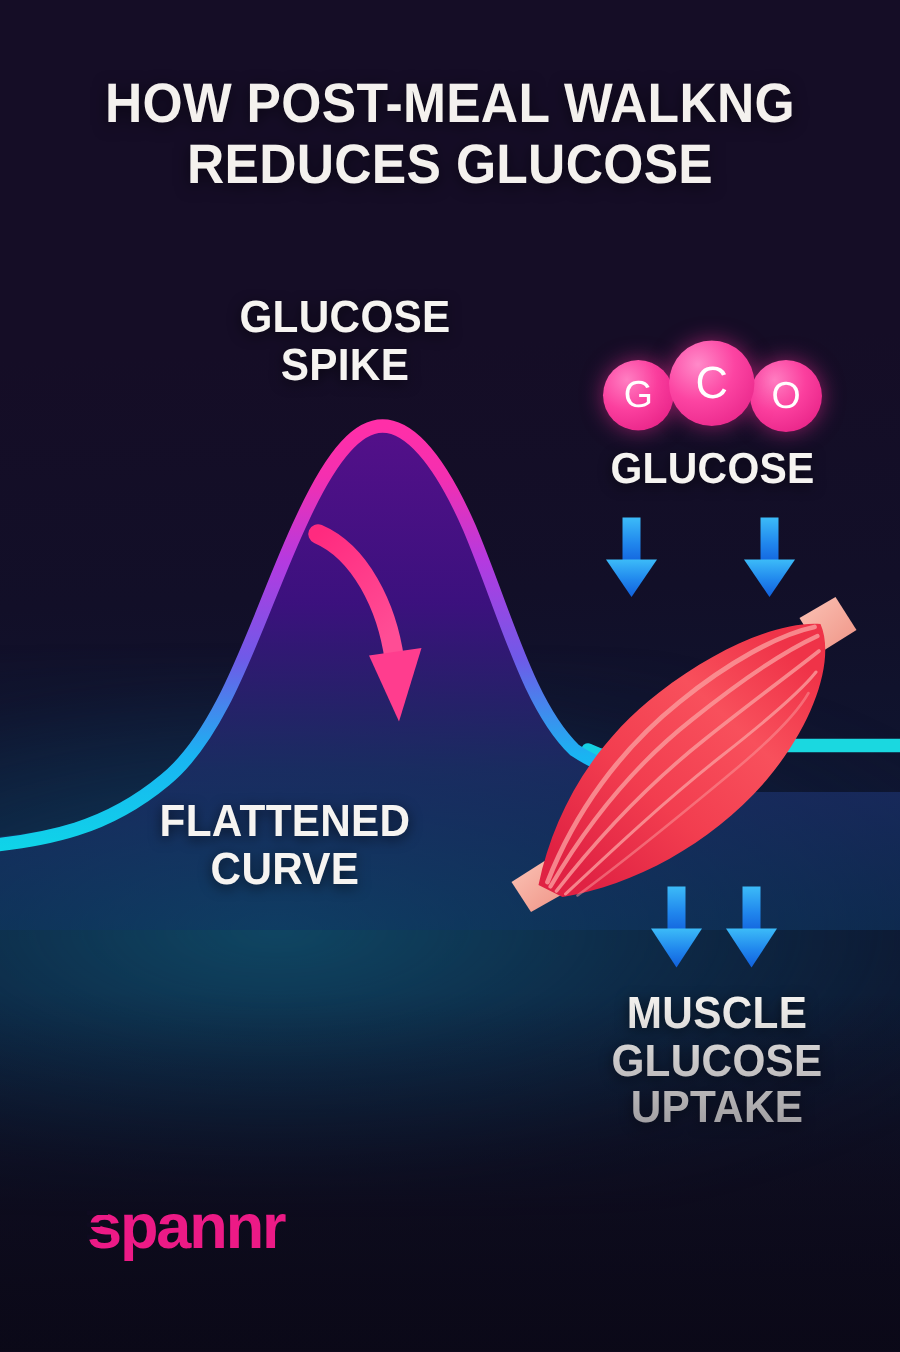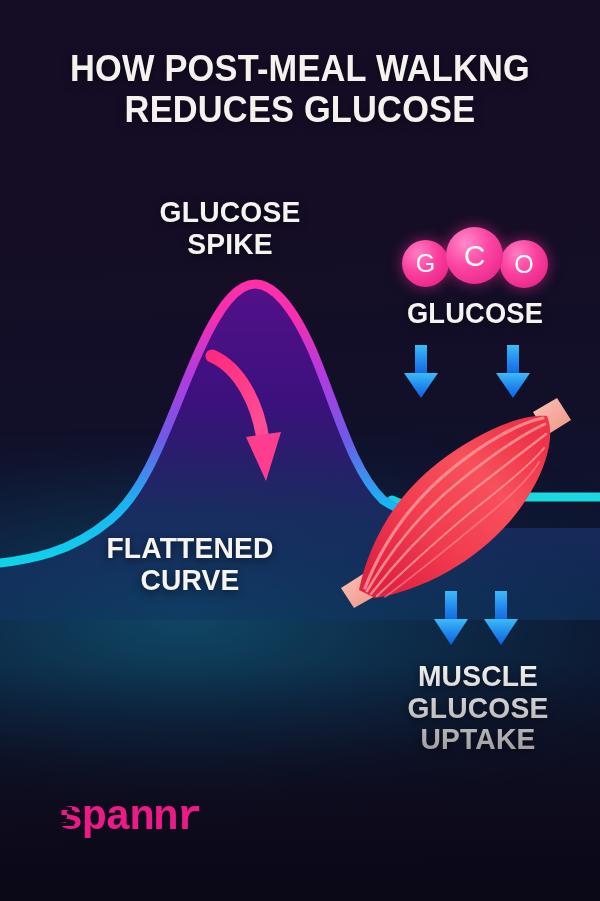--- a/index.html
+++ b/index.html
@@ -142,21 +142,21 @@
     left: 58px;
     top: 796px;
     height: 44px;
   }
   #logo-text {
     color: #ec1a86;
     font-size: 42px;
     font-weight: bold;
     letter-spacing: -1.4px;
     line-height: 44px;
-    font-family: Liberation Mono, monospace;
+    font-family: Liberation Sans, sans-serif;
     position: relative;
     display: inline-block;
   }
   .glitch-bar {
     position: absolute;
     background: #0f0b20;
     height: 3px;
     left: 0;
   }
   .gb1 { top: 11px; width: 14px; }

